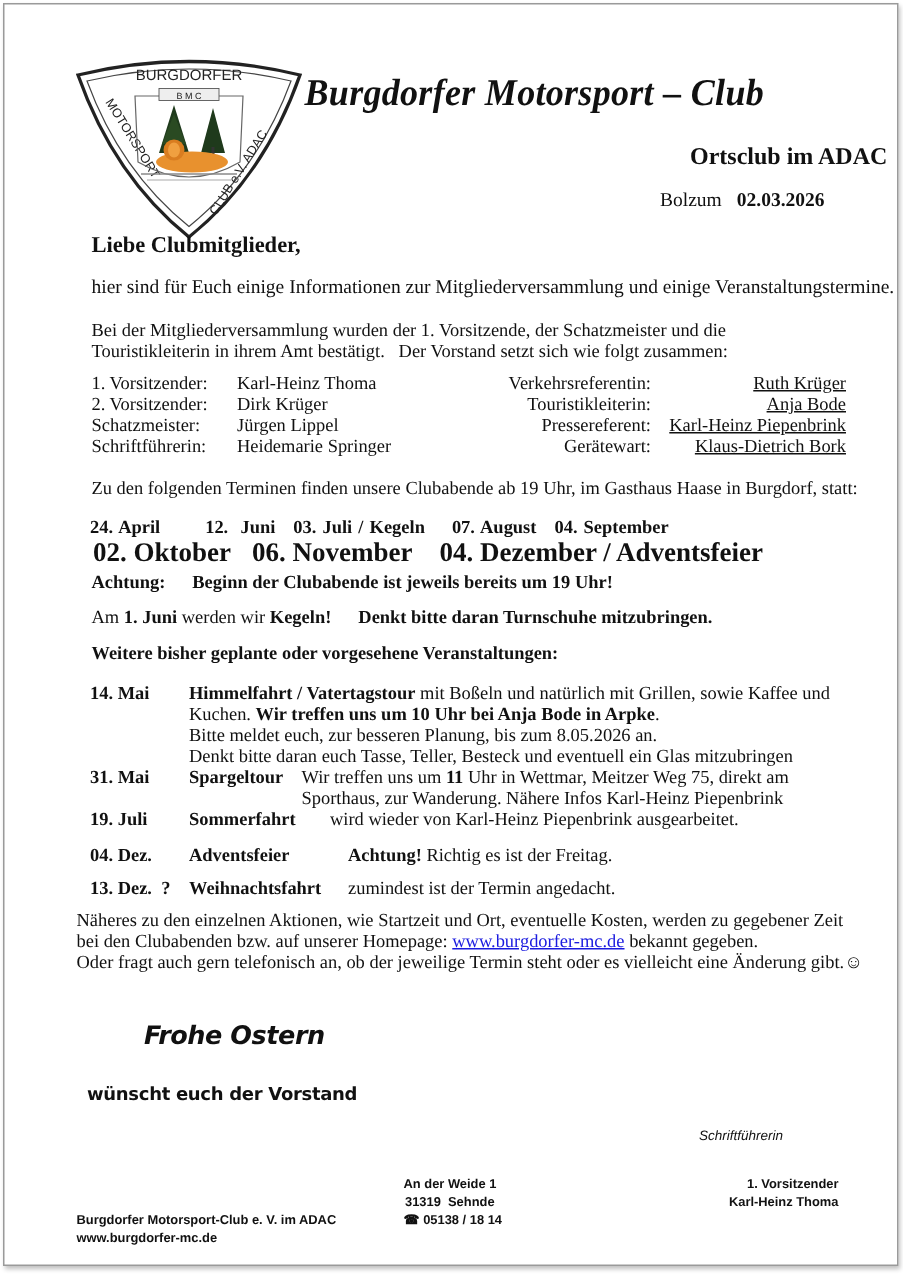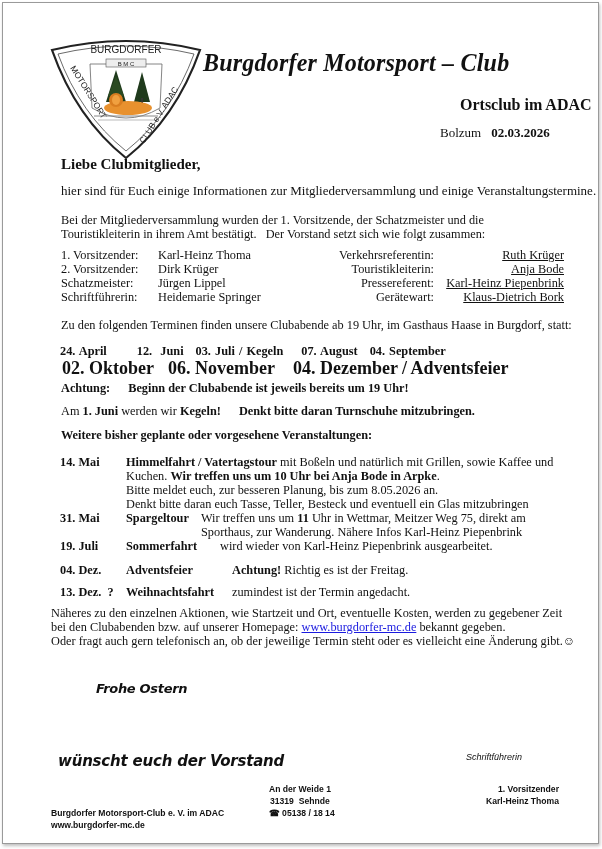--- a/index.html
+++ b/index.html
@@ -34,22 +34,22 @@
 
   .events { position: absolute; left: 60px; top: 455px; width: 520px; font-size: 12.3px; line-height: 14px; }
   .ev { position: absolute; left: 0; }
   .ev .date { position: absolute; left: 0; font-weight: bold; white-space: nowrap; }
   .ev .title { position: absolute; font-weight: bold; white-space: nowrap; }
   .ev .desc { position: absolute; white-space: nowrap; }
 
   .naeheres { left: 51px; top: 606px; font-size: 12.3px; line-height: 14px; }
   .naeheres a { color: #1a1adf; text-decoration: underline; }
 
-  .frohe { left: 96px; top: 681px; font-family: "DejaVu Sans", sans-serif; font-style: italic; font-weight: bold; font-size: 13px; letter-spacing: -0.3px; text-align: center; }
-  .wuenscht { left: 58px; top: 752px; font-family: "DejaVu Sans", sans-serif; font-style: italic; font-weight: bold; font-size: 15px; letter-spacing: -0.2px; }
+  .frohe { left: 96px; top: 681px; font-family: "DejaVu Sans", sans-serif; font-style: italic; font-weight: bold; font-size: 17px; letter-spacing: -0.3px; text-align: center; }
+  .wuenscht { left: 58px; top: 722px; font-family: "DejaVu Sans", sans-serif; font-weight: bold; font-size: 12px; letter-spacing: -0.2px; }
   .schrift { left: 466px; top: 752px; font-family: "Liberation Sans", sans-serif; font-style: italic; font-size: 9px; }
 
   .foot { font-family: "Liberation Sans", sans-serif; font-weight: bold; font-size: 8.6px; line-height: 12px; }
   .foot1 { left: 51px; top: 783px; margin-top: 24px; }
   .foot2 { left: 269px; top: 783px; }
   .foot3 { right: 43px; top: 783px; text-align: right; }
 </style>
 </head>
 <body>
 

